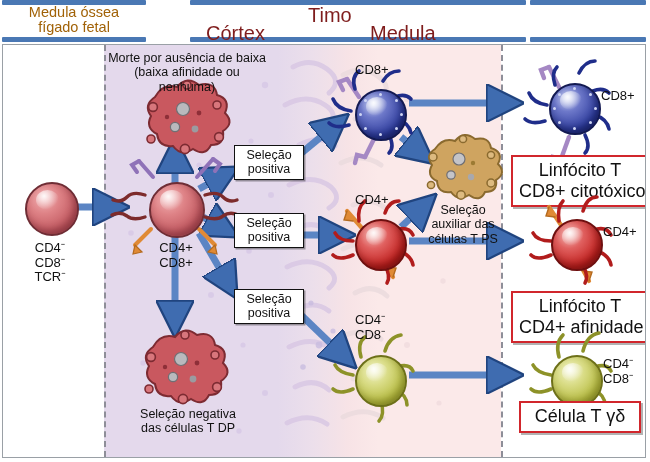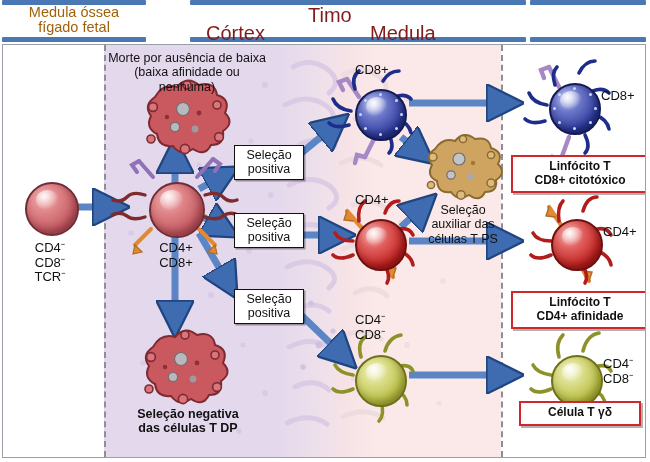--- a/index.html
+++ b/index.html
@@ -73,21 +73,21 @@
   
   .lab{position:absolute;font-size:13px;color:#111;line-height:1.12;white-space:nowrap;}
   .lab.c{text-align:center;}
 
   
   .pbox{position:absolute;background:#fff;border:1.6px solid #111;
         font-size:12.5px;line-height:1.12;color:#111;text-align:center;
         padding:2px 5px 3px;box-shadow:1.5px 1.5px 0 rgba(0,0,0,.35);}
   
   .rbox{position:absolute;background:#fff;border:2.4px solid #d1262c;
-        font-size:12px;font-weight:bold;line-height:1.14;color:#111;text-align:center;
+        font-size:18px;font-weight:normal;line-height:1.14;color:#111;text-align:center;
         padding:3px 6px 4px;box-shadow:2px 2px 0 rgba(0,0,0,.3);white-space:nowrap;}
 
   .note{position:absolute;font-size:12.5px;line-height:1.14;color:#111;text-align:center;}
 
   svg.ov{position:absolute;left:0;top:0;width:644px;height:414px;overflow:visible;}
 </style>
 </head>
 <body>
 
 <div id="stage">
@@ -291,21 +291,21 @@
           <circle cx="180" cy="354" r="4.6"></circle>
             <circle cx="182" cy="290" r="4"></circle>
         </g>
         <circle cx="178" cy="314" r="6.5" fill="#b9b9bd" stroke="#6f6f74" stroke-width="1.2"></circle>
         <circle cx="170" cy="332" r="4.6" fill="#b9b9bd" stroke="#6f6f74" stroke-width="1.2"></circle>
         <circle cx="190" cy="334" r="3.4" fill="#9b9ba0"></circle>
         <circle cx="194" cy="318" r="2.4" fill="#8e2f38"></circle>
         <circle cx="162" cy="322" r="2.2" fill="#8e2f38"></circle>
       </g>
     </svg>
-    <div class="note" style="left:100px;top:362px;width:170px;font-weight:bold;">
+    <div class="note" style="left:100px;top:362px;width:170px;">
       <span>Seleção negativa</span><br>
       <span>das células T DP</span>
     </div>
 
     <div class="pbox" style="left:231px;top:100px;width:58px;">
       <span>Seleção</span><br>
       <span>positiva</span>
     </div>
     <div class="pbox" style="left:231px;top:168px;width:58px;">
       <span>Seleção</span><br>

